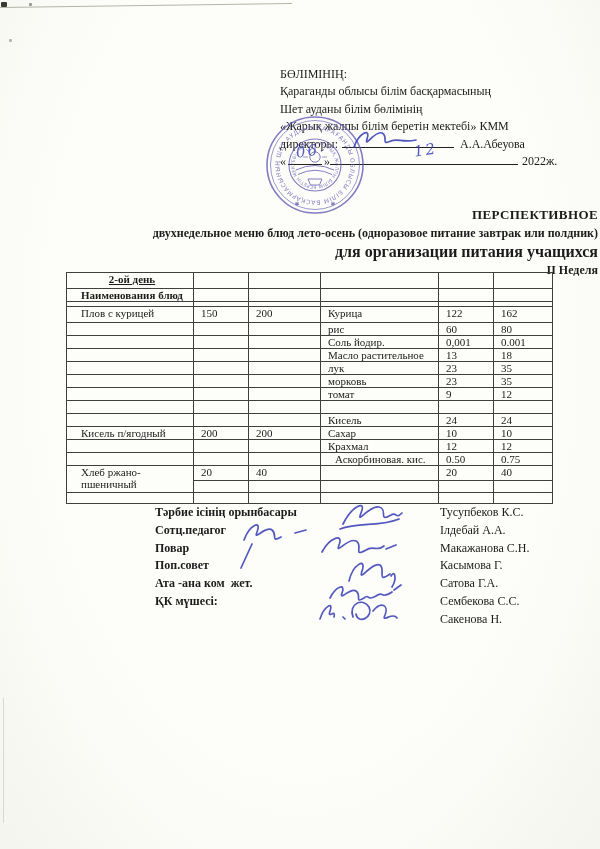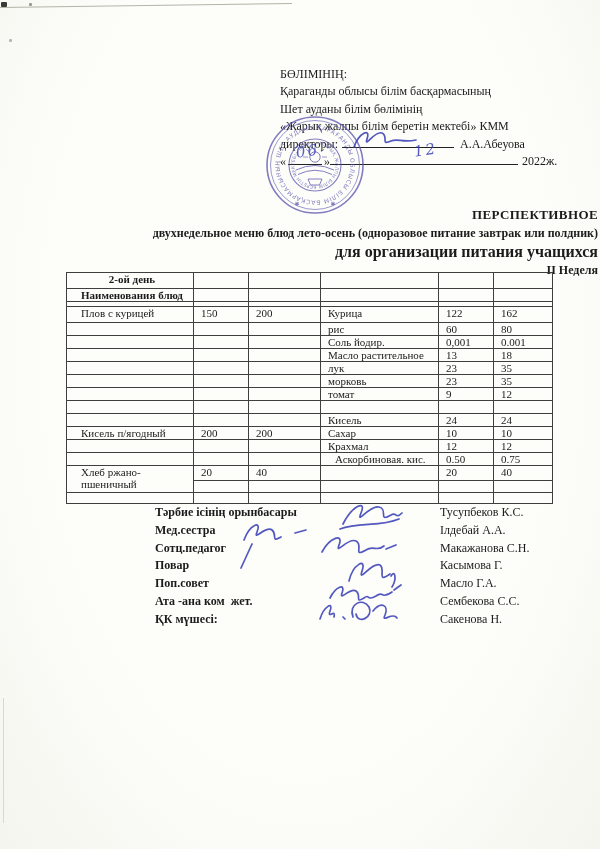--- a/index.html
+++ b/index.html
@@ -49,21 +49,21 @@
     border-collapse:collapse;table-layout:fixed;
     font-size:11px;
   }
   table.menu td{
     border:1px solid #3f3f3f;
     padding:0 3px 0 7px;
     overflow:hidden;line-height:12px;vertical-align:top;
     font-family:"Liberation Serif",serif;
   }
   table.menu td.bold{font-weight:bold;}
-  table.menu td.center{text-align:center;}
+  table.menu td.center{text-align:center;text-decoration:underline;}
   table.menu td.name{padding-left:14px;}
 
   
   .sig-roles{position:absolute;left:155px;top:504px;font-weight:bold;font-size:12px;line-height:17.8px;white-space:pre;}
   .sig-names{position:absolute;left:440px;top:504px;font-weight:normal;font-size:12px;line-height:17.8px;white-space:pre;}
 
   
   svg.ink{position:absolute;inset:0;pointer-events:none;}
   .stamp-stroke{stroke:#5952ad;fill:none;}
   .stamp-text{fill:#5952ad;font-family:"DejaVu Sans",sans-serif;}
@@ -249,22 +249,22 @@
           <td></td>
           <td></td>
           <td></td>
           <td></td>
           <td></td>
           <td></td>
         </tr>
       </tbody>
   </table>
 
-  <div class="sig-roles"><div>Тәрбие ісінің орынбасары</div><div>Мед.сестра</div><div>Сотц.педагог</div><div>Повар</div><div>Поп.совет</div><div>Ата -ана ком  жет.</div><div>ҚК мүшесі:</div></div>
-  <div class="sig-names"><div>Тусупбеков К.С.</div><div>Ілдебай А.А.</div><div>Макажанова С.Н.</div><div>Касымова Г.</div><div>Масло Г.А.</div><div>Сембекова С.С.</div><div>Сакенова Н.</div></div>
+  <div class="sig-roles"><div>Тәрбие ісінің орынбасары</div><div>Сотц.педагог</div><div>Повар</div><div>Поп.совет</div><div>Ата -ана ком  жет.</div><div>ҚК мүшесі:</div></div>
+  <div class="sig-names"><div>Тусупбеков К.С.</div><div>Ілдебай А.А.</div><div>Макажанова С.Н.</div><div>Касымова Г.</div><div>Сатова Г.А.</div><div>Сембекова С.С.</div><div>Сакенова Н.</div></div>
 
   <svg class="ink" viewBox="0 0 600 849">
     <g opacity="0.75">
       <circle cx="315" cy="165" r="48" class="stamp-stroke" stroke-width="1.6"></circle>
       <circle cx="315" cy="165" r="44.5" class="stamp-stroke" stroke-width="0.8"></circle>
       <circle cx="315" cy="165" r="26" class="stamp-stroke" stroke-width="1.1"></circle>
       <defs>
         <path id="arcOuter" d="M 315,129.5 a 35.5,35.5 0 1,1 -0.02,0"></path>
         <path id="arcInner" d="M 315,144.5 a 20.5,20.5 0 1,1 -0.02,0"></path>
       </defs>

